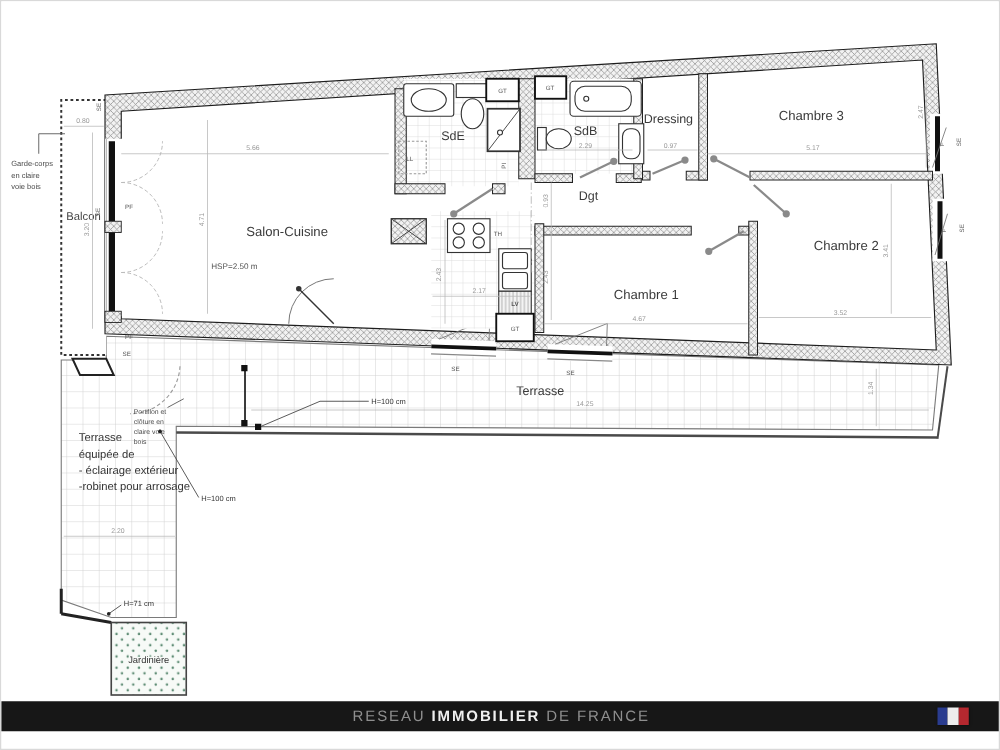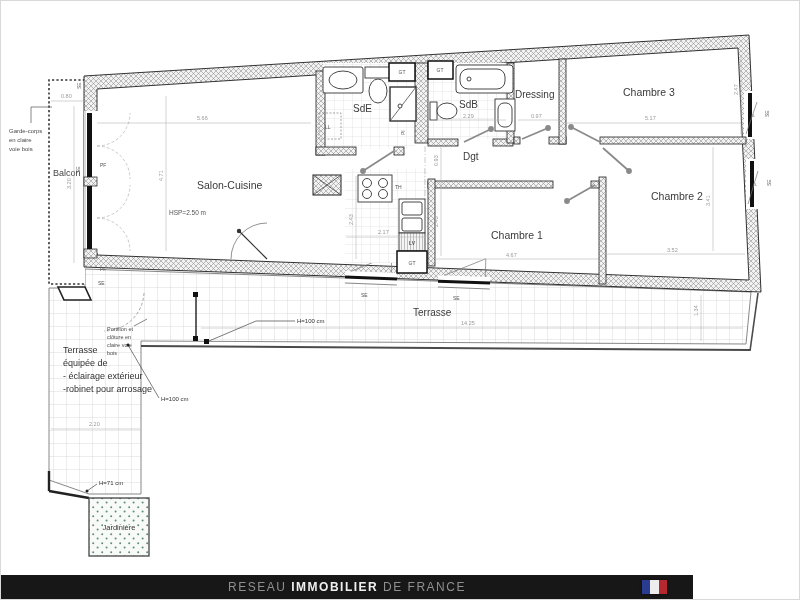--- a/index.html
+++ b/index.html
@@ -6,21 +6,21 @@
   #stage{position:relative;width:800px;height:600px;background:#fff;
          font-family:"Liberation Sans", sans-serif;overflow:hidden;
          border:1px solid #d9d9d9;box-sizing:border-box;}
   #plan-wrap{position:absolute;left:0;top:0;width:800px;height:576px;background:#fff;}
   svg text{font-family:"Liberation Sans", sans-serif;}
   .room-label{fill:#3a3a3a;font-size:10px;}
   .big-label{fill:#3a3a3a;font-size:10.5px;}
   .small-note{fill:#4a4a4a;font-size:6px;}
   .dim{fill:#9a9a9a;font-size:5.5px;}
   .tinytag{fill:#555;font-size:5px;}
-  #footer-bar{position:absolute;left:0;bottom:0;width:692px;height:24px;
+  #footer-bar{position:absolute;left:0;bottom:14px;width:800px;height:24px;
               display:flex;align-items:center;justify-content:center;}
   #footer-text{font-size:12px;letter-spacing:1.5px;color:#8f8f8f;white-space:pre;}
   #footer-text .mid{color:#efefef;font-weight:bold;}
   #flag{position:absolute;right:26px;top:5px;width:25px;height:14px;display:flex;
         box-shadow:0 0 2px rgba(0,0,0,.6);}
   #flag div{flex:1;}
 </style>
 </head>
 <body>
 

